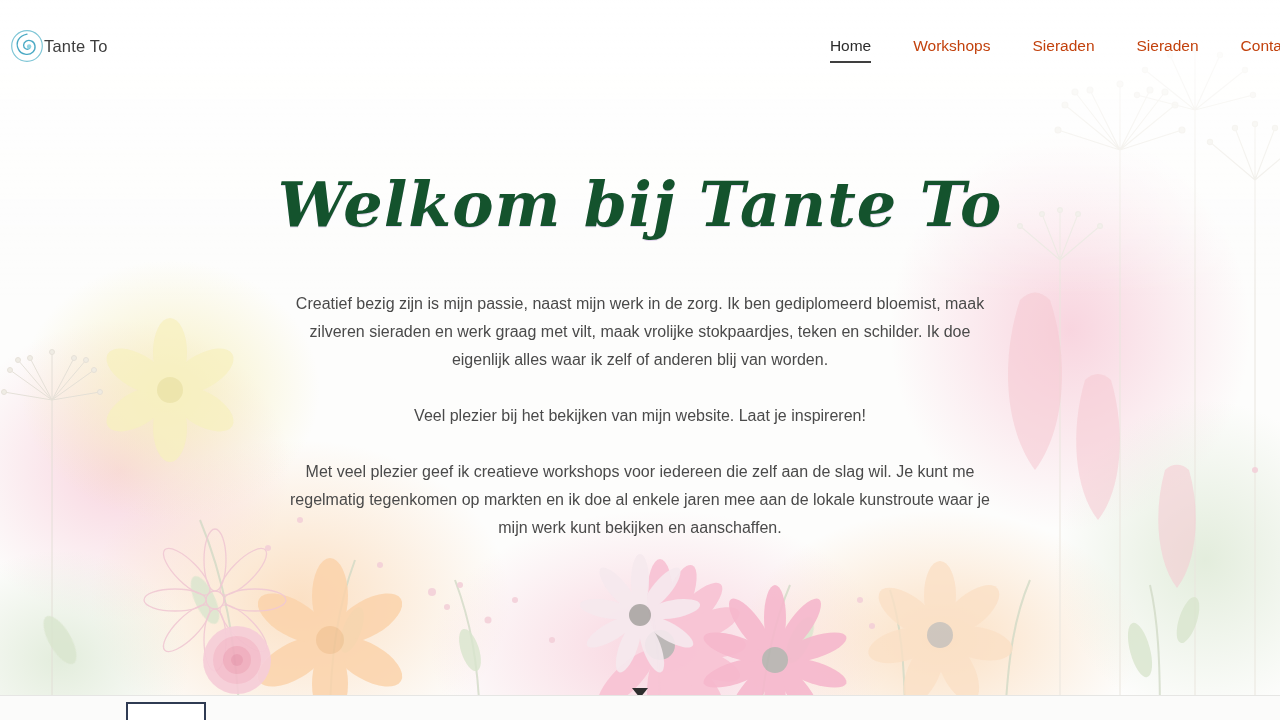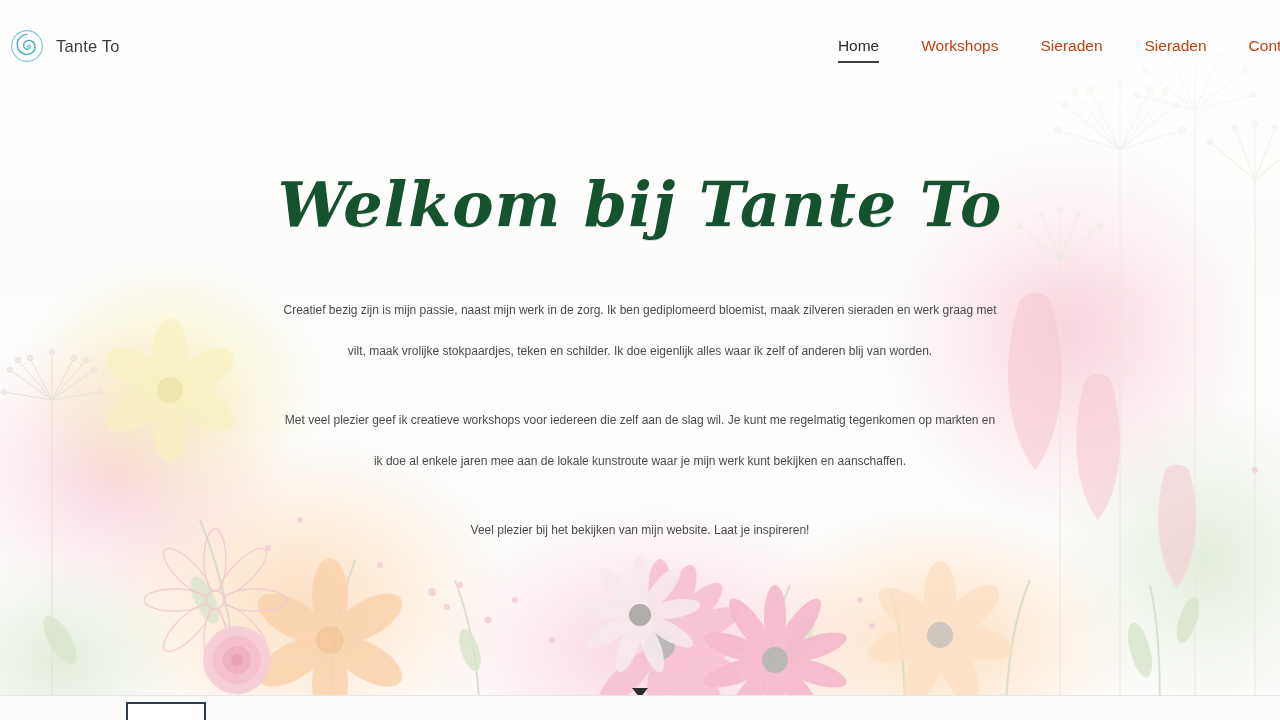--- a/index.html
+++ b/index.html
@@ -37,21 +37,21 @@
     height: 92px;
     display: flex;
     align-items: center;
     padding: 0 0 0 10px;
     box-sizing: border-box;
   }
 
   .brand {
     display: flex;
     align-items: center;
-    gap: 12px;
+    gap: 0;
     height: 92px;
     padding-left: 0;
   }
 
   .brand-logo {
     width: 34px;
     height: 34px;
     flex: 0 0 34px;
     display: block;
   }
@@ -61,21 +61,21 @@
     color: #3d3d3d;
     letter-spacing: .2px;
     white-space: nowrap;
   }
 
   .main-nav {
     margin-left: auto;
     display: flex;
     align-items: center;
     gap: 0;
-    padding-right: 2px;
+    padding-right: 10px;
     height: 92px;
   }
 
   .nav-item {
     font-size: 15.5px;
     color: #c2410c;
     padding: 4px 21px;
     white-space: nowrap;
     position: relative;
     cursor: pointer;
@@ -116,22 +116,22 @@
     line-height: 1;
     color: #14532d;
     letter-spacing: 1px;
     margin: 0;
     text-shadow: 0 1px 0 rgba(146,97,192,.25);
   }
 
   .hero-body {
     margin: 54px auto 0;
     width: 720px;
-    font-size: 12px;
-    line-height: 41px;
+    font-size: 16px;
+    line-height: 28px;
     color: #4a4a4a;
   }
 
   .hero-body p {
     margin: 0;
   }
 
   .hero-body p + p {
     margin-top: 28px;
   }
@@ -453,22 +453,22 @@
       <a class="nav-item">Sieraden</a>
       <a class="nav-item cut">Contact</a>
     </nav>
   </header>
 
   <section class="hero">
     <h1 class="hero-title">Welkom bij Tante To</h1>
 
     <div class="hero-body">
       <p>Creatief bezig zijn is mijn passie, naast mijn werk in de zorg. Ik ben gediplomeerd bloemist, maak zilveren sieraden en werk graag met vilt, maak vrolijke stokpaardjes, teken en schilder. Ik doe eigenlijk alles waar ik zelf of anderen blij van worden.</p>
+      <p>Veel plezier bij het bekijken van mijn website. Laat je inspireren!</p>
       <p>Met veel plezier geef ik creatieve workshops voor iedereen die zelf aan de slag wil. Je kunt me regelmatig tegenkomen op markten en ik doe al enkele jaren mee aan de lokale kunstroute waar je mijn werk kunt bekijken en aanschaffen.</p>
-      <p>Veel plezier bij het bekijken van mijn website. Laat je inspireren!</p>
     </div>
   </section>
 
   <div class="scroll-arrow"></div>
 
   <div class="bottom-strip"></div>
   <div class="bottom-box"></div>
 
 </div>
 

